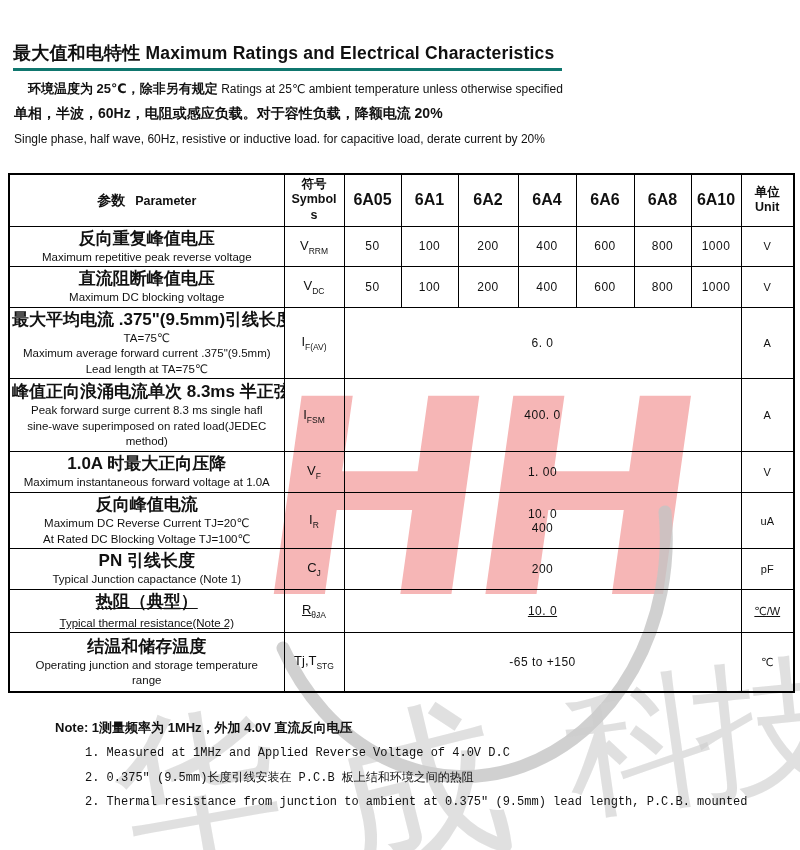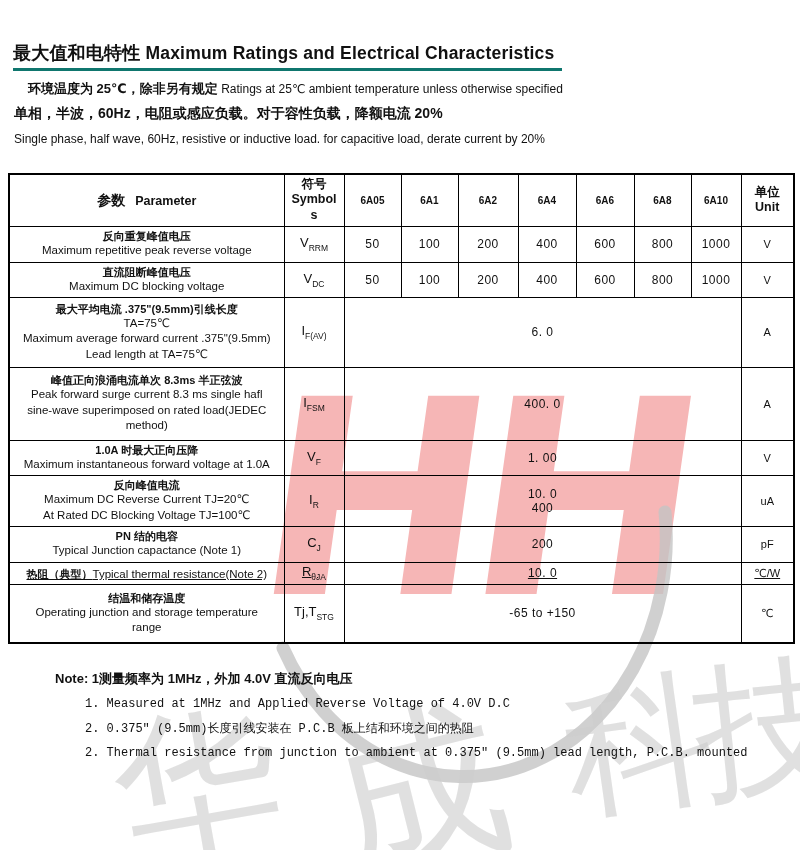--- a/index.html
+++ b/index.html
@@ -58,26 +58,26 @@
     border:2px solid #000;
     background:transparent;
   }
   table.spec td {
     border:1px solid #000;
     text-align:center; vertical-align:middle;
     padding:1px 2px;
     overflow:hidden;
   }
   td.param { text-align:left; padding-left:5px; padding-right:2px; }
-  .zh  { font-weight:bold; font-size:11px; line-height:1.3; white-space:nowrap; }
+  .zh  { font-weight:bold; font-size:17px; line-height:1.3; white-space:nowrap; }
   .en  { font-size:11.5px; line-height:1.35; white-space:nowrap; }
   .inline { display:inline; }
   .sym { font-size:13px; font-weight:normal; }
   .sym sub { font-size:8.5px; }
-  .model { font-weight:bold; font-size:10px; }
+  .model { font-weight:bold; font-size:16px; }
   .sym-h div, .unit-h div { font-weight:bold; font-size:12.5px; line-height:1.25; }
   .param-h .zh { font-size:14px; }
   .param-h .en-b { font-weight:bold; font-size:12.5px; margin-left:10px; }
   .val { font-size:12px; letter-spacing:.5px; }
   .unit { font-size:11px; }
   tr.hd  { height:52px; }
   tr.h36 { height:36px; }
   tr.h35 { height:35px; }
   tr.h70 { height:70px; }
   tr.h73 { height:73px; }
@@ -225,21 +225,21 @@
         <td class="sym"><span>I</span><sub>R</sub></td>
         <td class="val" colspan="7">
           <div>10. 0</div>
           <div>400</div>
         </td>
         <td class="unit">uA</td>
       </tr>
 
       <tr class="h36">
         <td class="param">
-          <div class="zh">PN 结的电容</div>
+          <div class="zh">PN 引线长度</div>
           <div class="en">Typical Junction capactance (Note 1)</div>
         </td>
         <td class="sym"><span>C</span><sub>J</sub></td>
         <td class="val" colspan="7">200</td>
         <td class="unit">pF</td>
       </tr>
 
       <tr class="h22">
         <td class="param"><span class="zh inline">热阻（典型）</span><span class="en inline">Typical thermal resistance(Note 2)</span></td>
         <td class="sym"><span>R</span><sub>θJA</sub></td>

